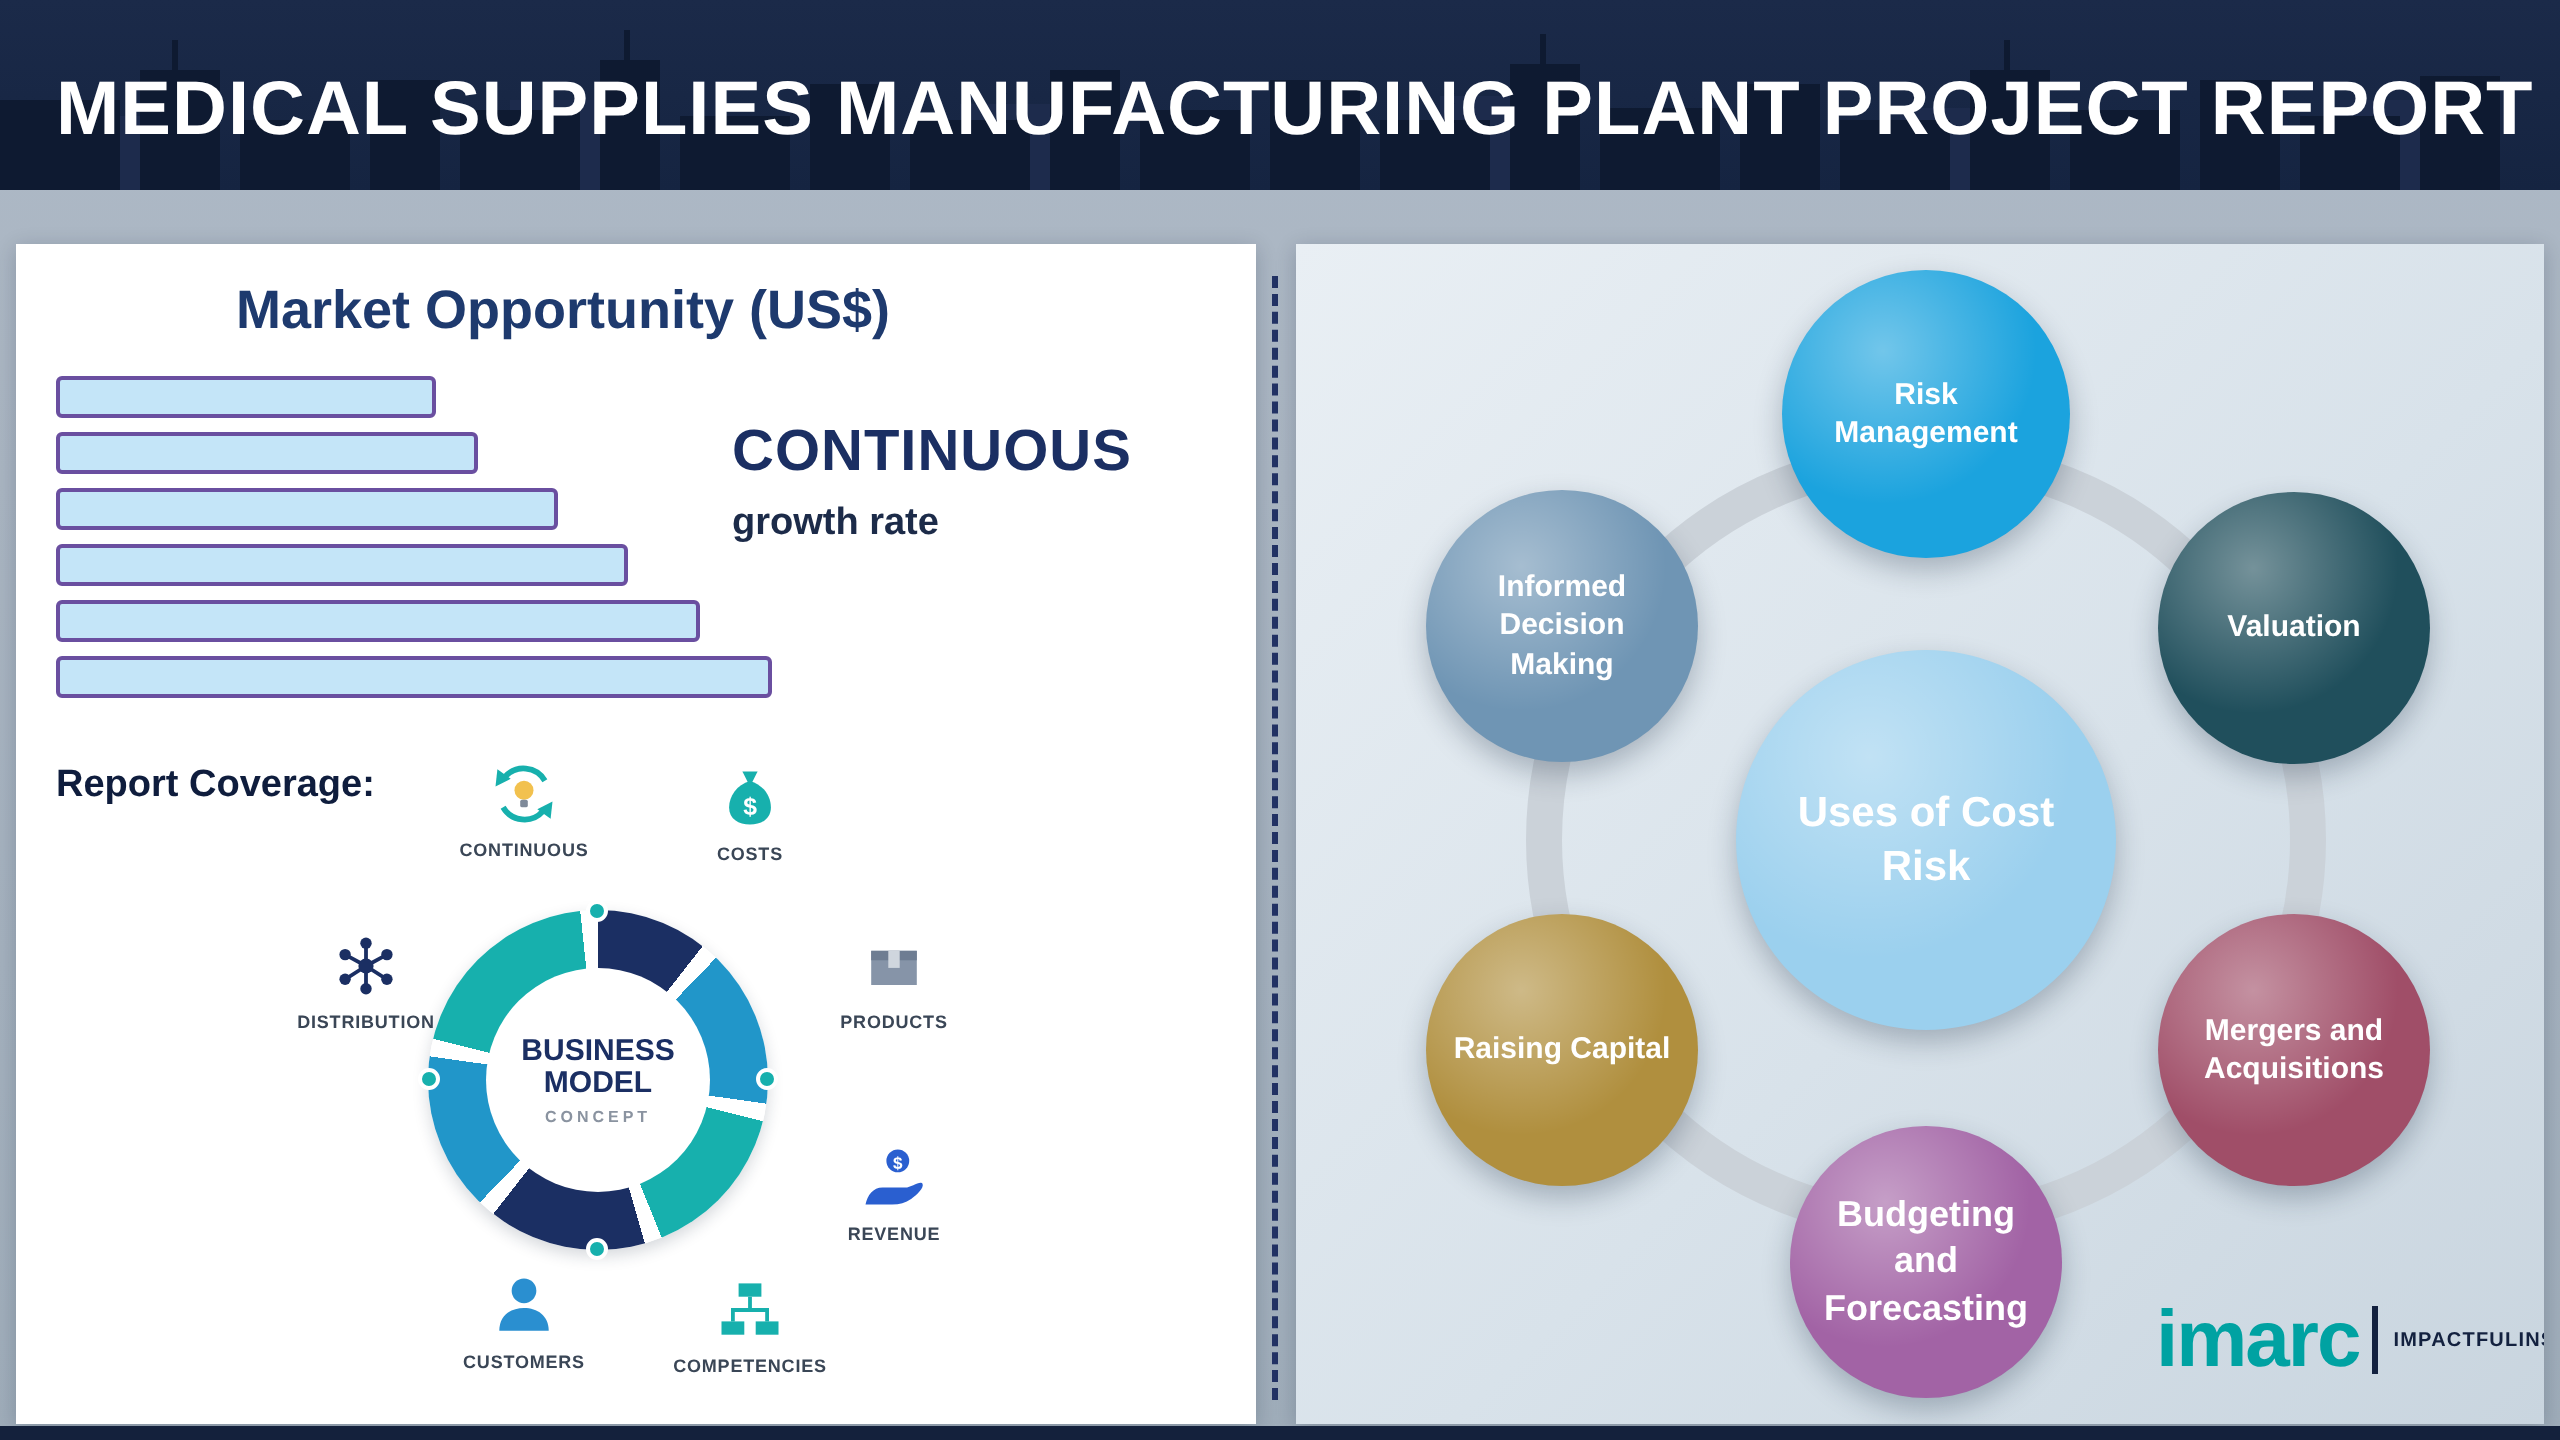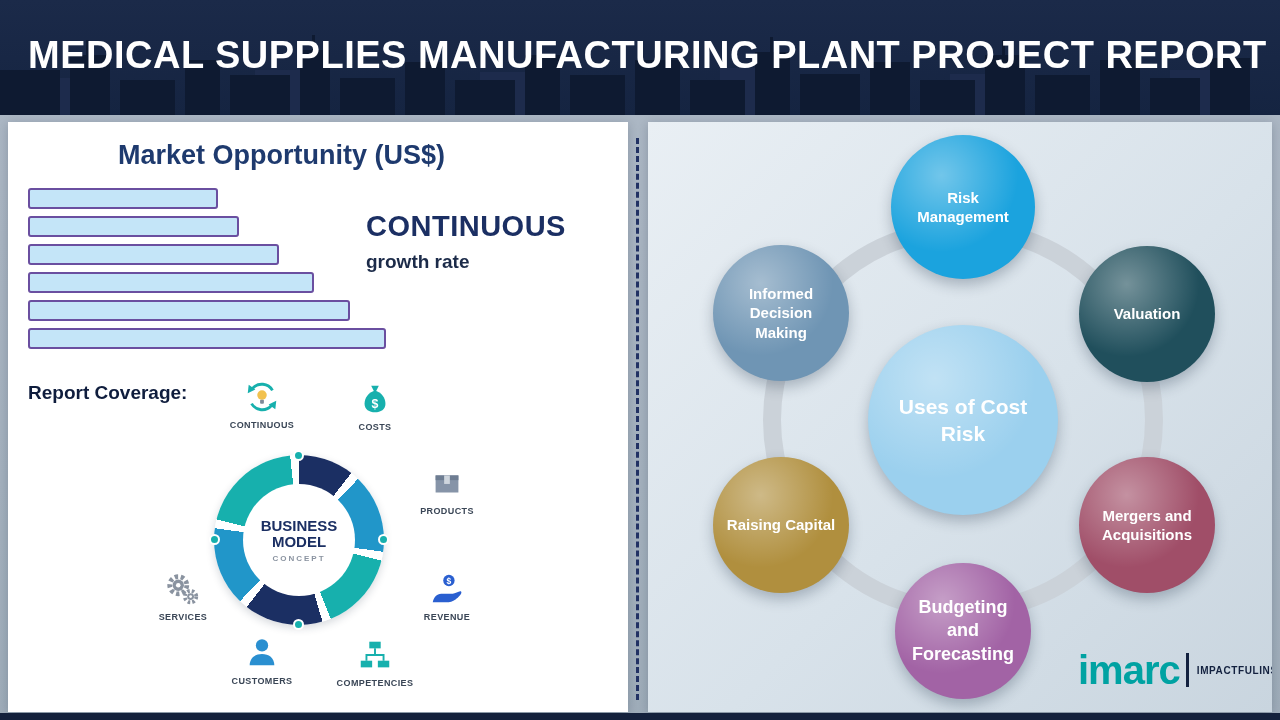--- a/index.html
+++ b/index.html
@@ -2,21 +2,21 @@
 <html><head>
 <meta charset="utf-8">
 <style>
   * { margin:0; padding:0; box-sizing:border-box; }
   html,body { width:1280px; height:720px; overflow:hidden; }
   body { font-family:"Liberation Sans", sans-serif; background:linear-gradient(#aeb9c6,#9fadba); position:relative; }
   .stage { position:absolute; inset:0; }
   .stage::after { content:""; position:absolute; left:0; bottom:0; width:100%; height:7px; background:#14213c; }
 
   
-  .banner { position:absolute; left:0; top:0; width:1280px; height:115px; background:linear-gradient(#1b2a49,#152441); overflow:hidden; }
+  .banner { position:absolute; left:0; top:0; width:1280px; height:95px; background:linear-gradient(#1b2a49,#152441); overflow:hidden; }
   .banner .skyline { position:absolute; left:0; bottom:0; width:1280px; height:115px; }
   .banner h1 { position:absolute; left:28px; top:34px; color:#ffffff; font-size:38px; font-weight:bold; letter-spacing:.5px; white-space:nowrap; }
 
   
   .left-card { position:absolute; left:8px; top:122px; width:620px; height:590px; background:#ffffff; box-shadow:0 2px 10px rgba(10,20,40,.2); }
   .right-panel { position:absolute; left:648px; top:122px; width:624px; height:590px;
     background:linear-gradient(135deg,#e9eff4 0%,#d8e2ea 55%,#c9d5df 100%); box-shadow:0 2px 10px rgba(10,20,40,.2); overflow:hidden; }
   .divider { position:absolute; left:636px; top:138px; height:562px; width:0; border-left:3px dashed #223264; }
 
   
@@ -151,42 +151,48 @@
     <div class="bm-item bm-1">
       <span class="ic">
         <svg viewBox="0 0 40 40" width="38" height="38">
           <path d="M16 6h8l-3 6h-2z" fill="#17b0ad"></path>
           <path d="M20 11c-7 2-11 8-11 14 0 6 5 9 11 9s11-3 11-9c0-6-4-12-11-14z" fill="#17b0ad"></path>
           <text x="20" y="29" font-size="13" fill="#ffffff" text-anchor="middle" font-weight="bold">$</text>
         </svg>
       </span>
       <span class="lb">COSTS</span>
     </div>
+    <div class="bm-item bm-2">
+      <span class="ic">
+        <svg viewBox="0 0 40 40" width="38" height="38">
+          <g stroke="#1b2f63" stroke-width="2">
+              <path d="M20 20L20 8M20 20L31 14M20 20L31 27M20 20L20 32M20 20L9 27M20 20L9 14"></path>
+            </g>
+          <g fill="#1b2f63">
+              <circle cx="20" cy="20" r="4"></circle>
+              <circle cx="20" cy="8" r="3"></circle>
+              <circle cx="31" cy="14" r="3"></circle>
+          <circle cx="31" cy="27" r="3"></circle>
+              <circle cx="20" cy="32" r="3"></circle>
+              <circle cx="9" cy="27" r="3"></circle>
+              <circle cx="9" cy="14" r="3"></circle>
+            </g>
+        </svg>
+      </span>
+      <span class="lb">DISTRIBUTION</span>
+    </div>
     <div class="bm-item bm-3">
       <span class="ic">
         <svg viewBox="0 0 40 40" width="38" height="38">
           <rect x="8" y="12" width="24" height="18" fill="#8694a8"></rect>
           <rect x="8" y="12" width="24" height="5" fill="#6e7d92"></rect>
           <rect x="17" y="12" width="6" height="9" fill="#cfd6de"></rect>
         </svg>
       </span>
       <span class="lb">PRODUCTS</span>
-    </div>
-    <div class="bm-item bm-4">
-      <span class="ic">
-        <svg viewBox="0 0 40 40" width="38" height="38">
-          <circle cx="15" cy="16" r="9" fill="none" stroke="#8a93a0" stroke-width="5" stroke-dasharray="3.6 2.8"></circle>
-          <circle cx="15" cy="16" r="6" fill="#8a93a0"></circle>
-            <circle cx="15" cy="16" r="2.4" fill="#ffffff"></circle>
-          <circle cx="28" cy="28" r="6" fill="none" stroke="#8a93a0" stroke-width="4" stroke-dasharray="2.6 2.2"></circle>
-          <circle cx="28" cy="28" r="3.6" fill="#8a93a0"></circle>
-            <circle cx="28" cy="28" r="1.5" fill="#ffffff"></circle>
-        </svg>
-      </span>
-      <span class="lb">SERVICES</span>
     </div>
     <div class="bm-item bm-5">
       <span class="ic">
         <svg viewBox="0 0 40 40" width="38" height="38">
           <circle cx="22" cy="11" r="6" fill="#2a5fd0"></circle>
           <text x="22" y="15" font-size="9" fill="#ffffff" text-anchor="middle" font-weight="bold">$</text>
           <path d="M5 34c1-5 4-9 9-9h12c3 0 8-4 9-2s-3 6-6 8c-3 2-6 3-10 3z" fill="#2a5fd0"></path>
         </svg>
       </span>
       <span class="lb">REVENUE</span>

